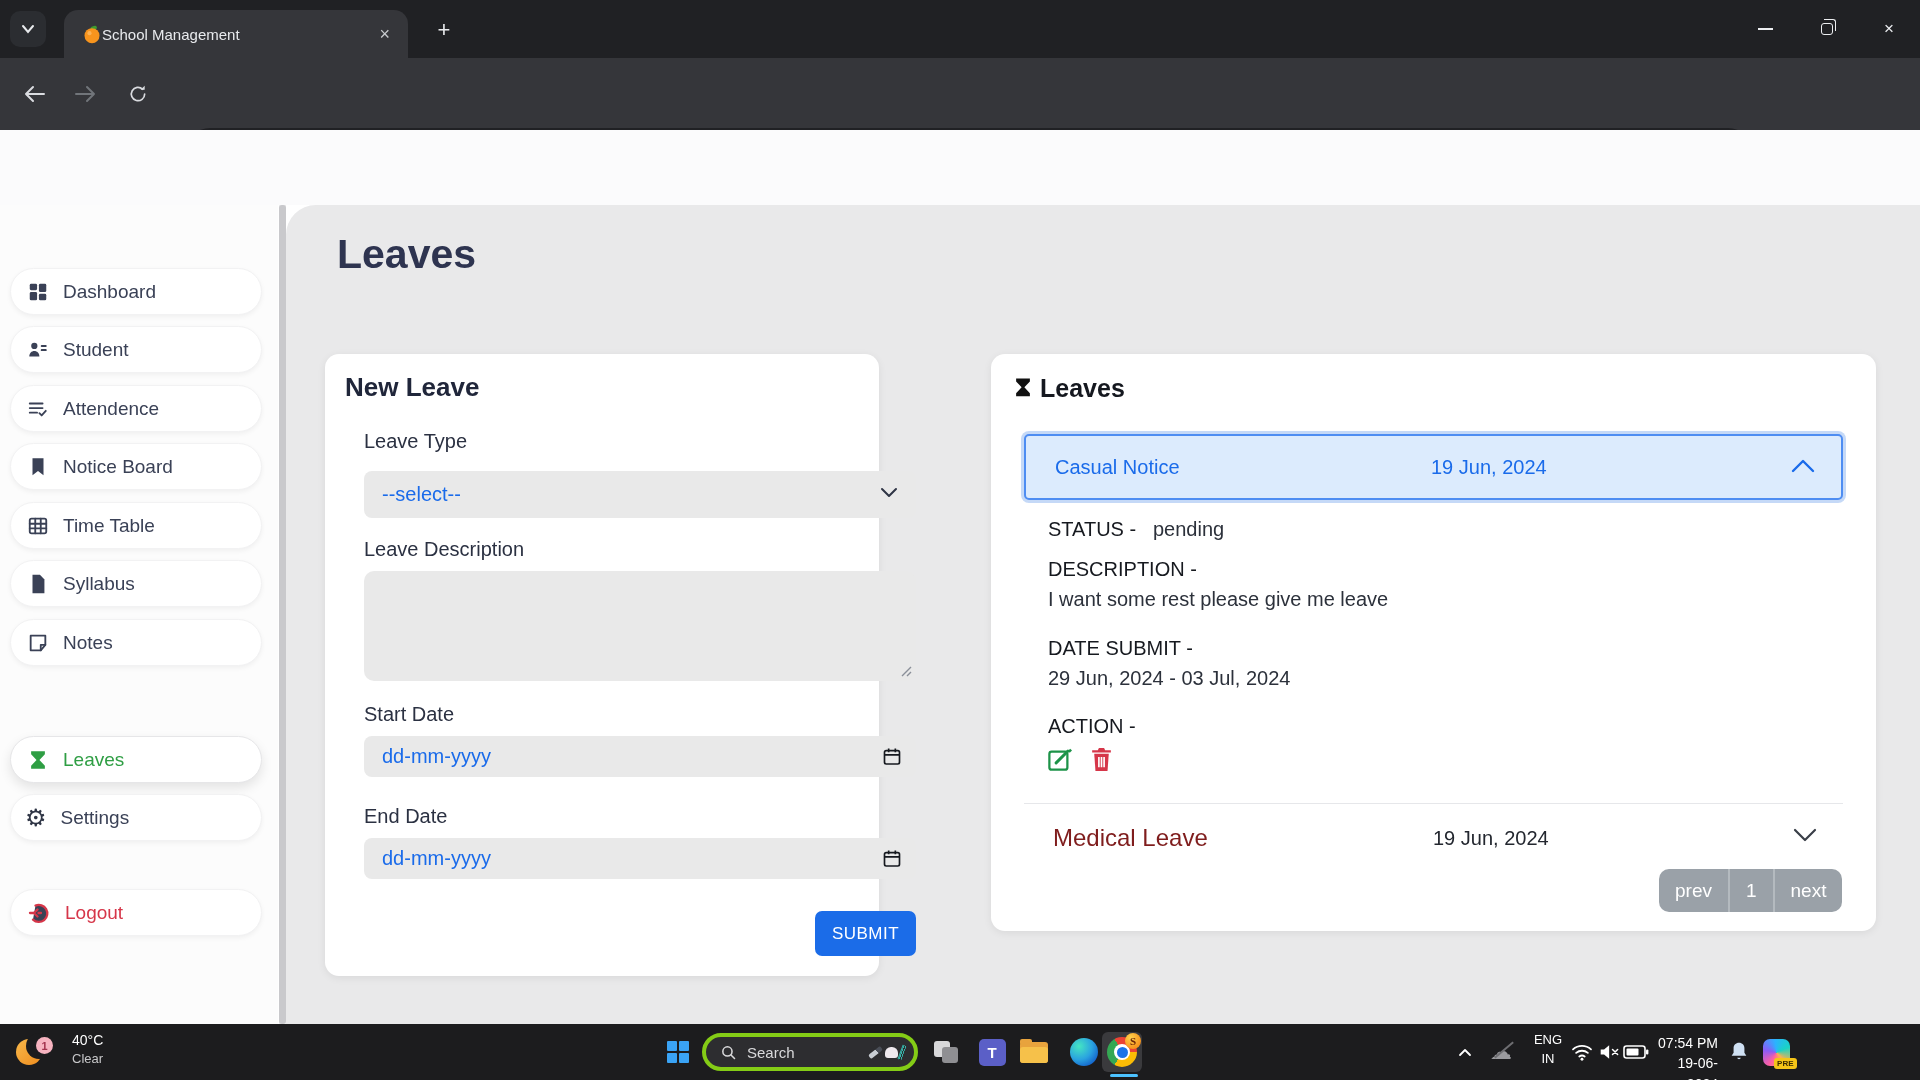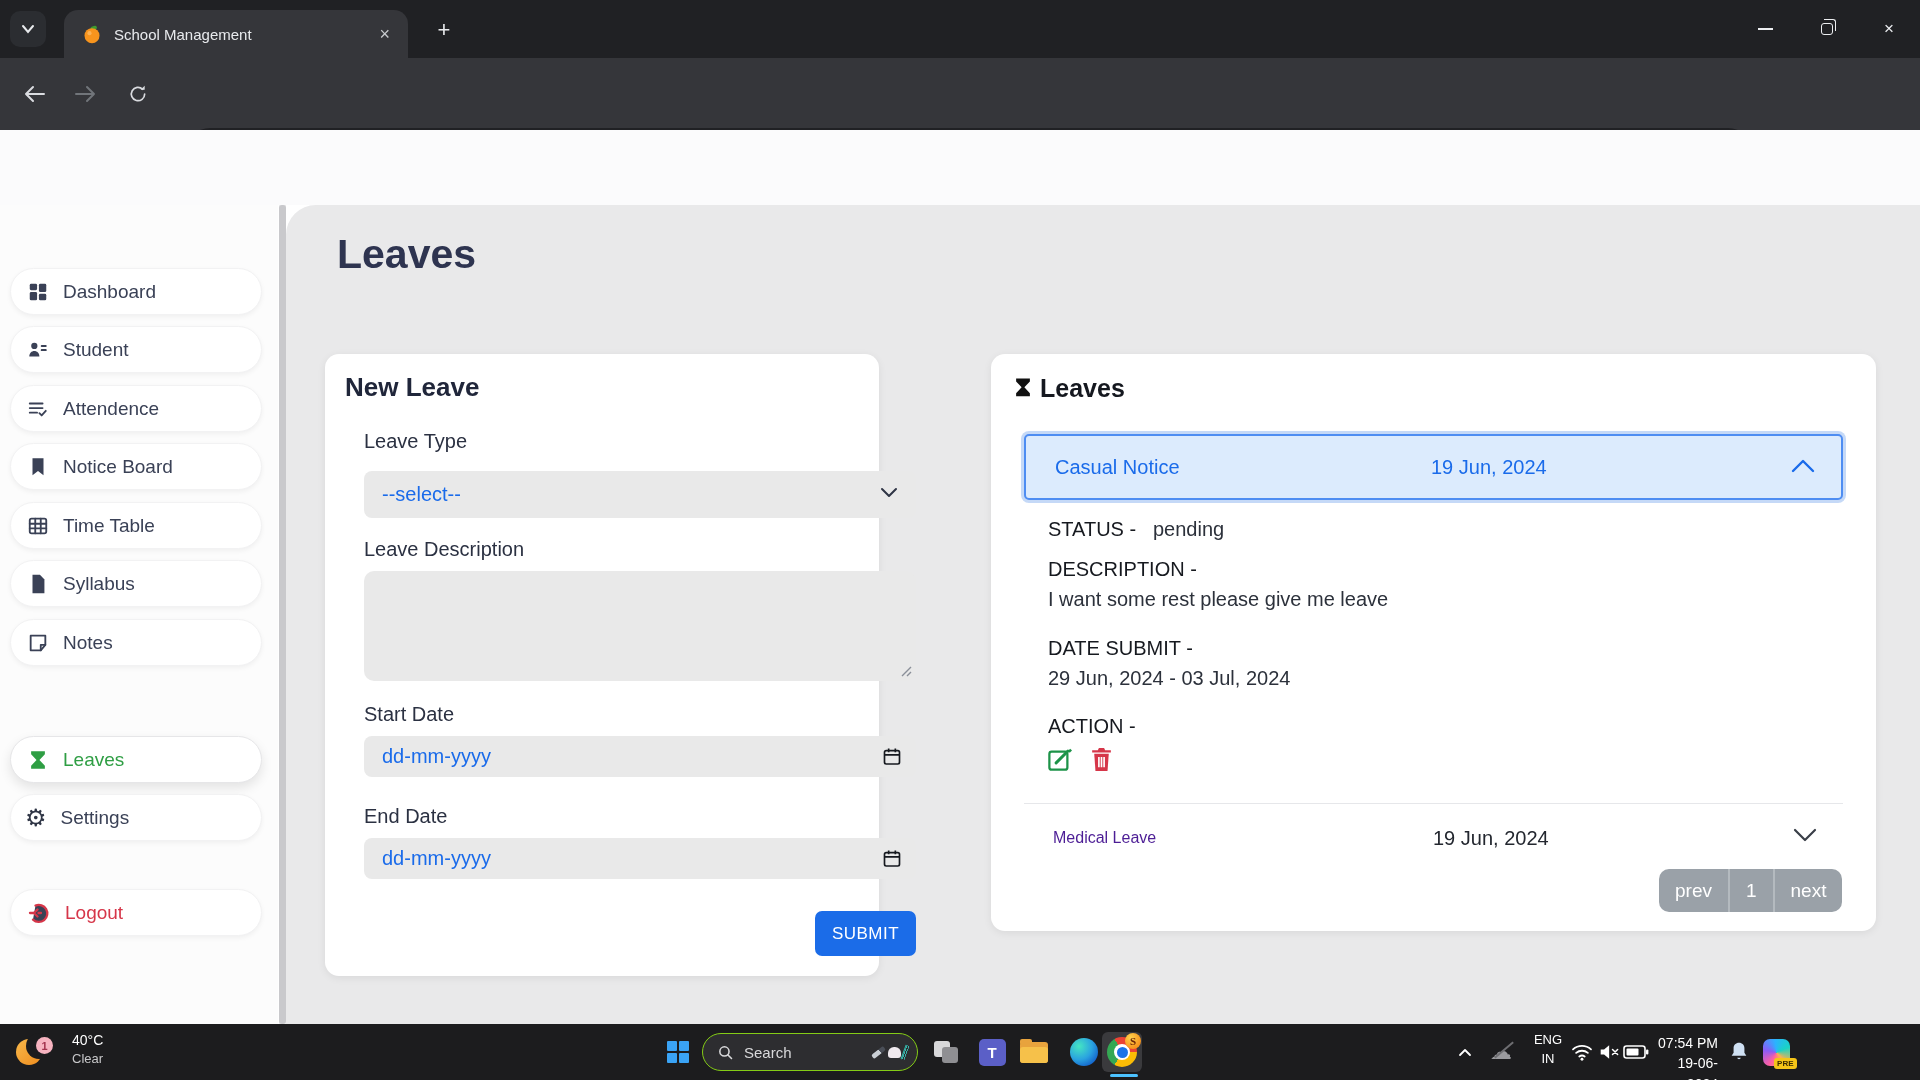--- a/index.html
+++ b/index.html
@@ -3,21 +3,21 @@
 <meta charset="utf-8">
 <style>
 *{margin:0;padding:0;box-sizing:border-box}
 html,body{width:1920px;height:1080px}
 body{position:relative;overflow:hidden;font-family:"Liberation Sans",sans-serif;background:#fff}
 
 
 #tabstrip{position:absolute;left:0;top:0;width:1920px;height:58px;background:#202124}
 #tab-search-btn{position:absolute;left:10px;top:11px;width:36px;height:36px;border-radius:10px;background:#2b2d31;display:flex;align-items:center;justify-content:center}
 #browser-tab{position:absolute;left:64px;top:10px;width:344px;height:48px;background:#35363a;border-radius:14px 14px 0 0;display:flex;align-items:center;padding:0 14px 0 18px}
-#tab-title{color:#e8eaed;font-size:15px;margin-left:12px;flex:1;white-space:nowrap;overflow:hidden}
+#tab-title{color:#e8eaed;font-size:15px;flex:1;white-space:nowrap;overflow:hidden}
 .tab-close{color:#c7cacd;font-size:18px;line-height:1;padding:2px 4px;border-radius:50%}
 #new-tab-btn{position:absolute;left:430px;top:16px;width:28px;height:28px;color:#e8eaed;font-size:22px;display:flex;align-items:center;justify-content:center}
 #win-controls{position:absolute;right:0;top:0;height:58px;display:flex}
 .win-btn{width:62px;height:58px;display:flex;align-items:center;justify-content:center;color:#eceef1;font-size:17px}
 .min-bar{width:15px;height:2px;background:#eceef1}
 .restore-sq{width:12px;height:12px;border:1.6px solid #eceef1;border-radius:3px;position:relative}
 .restore-sq:before{content:"";position:absolute;left:2px;top:-5px;width:11px;height:11px;border:1.6px solid #eceef1;border-left:none;border-bottom:none;border-radius:0 3px 0 0}
 
 #toolbar{position:absolute;left:0;top:58px;width:1920px;height:72px;background:#35363a}
 .nav-ic{position:absolute;top:20px;width:32px;height:32px;display:flex;align-items:center;justify-content:center}
@@ -87,41 +87,41 @@
 #lv-title{font-size:25px;font-weight:600;color:#15181f;margin-left:6px}
 #acc1{position:absolute;left:33px;top:80px;width:819px;height:66px;background:#dcebfd;border:2px solid #4e8df2;border-radius:5px;box-shadow:0 0 0 3px #c5d9f7;display:flex;align-items:center}
 #acc1 .acc-type{position:absolute;left:29px;font-size:20px;color:#1a6bea}
 #acc1 .acc-date{position:absolute;left:405px;font-size:20px;color:#1a6bea}
 #acc1 svg{position:absolute;right:26px;top:22px}
 .det-label{position:absolute;left:57px;font-size:20px;font-weight:normal;color:#16191f}
 .det-value{position:absolute;font-size:20px;color:#2c313b}
 #lv-actions{position:absolute;left:55px;top:392px;display:flex;gap:16px}
 #lv-divider{position:absolute;left:33px;top:449px;width:819px;height:1px;background:#e6e7ea}
 #acc2{position:absolute;left:33px;top:458px;width:819px;height:52px;display:flex;align-items:center}
-#acc2 .acc-type{position:absolute;left:29px;font-size:16px;color:#4c1d95}
+#acc2 .acc-type{position:absolute;left:29px;font-size:24px;color:#7f1d1d}
 #acc2 .acc-date{position:absolute;left:409px;font-size:20px;color:#23272f}
 #acc2 svg{position:absolute;right:26px;top:16px}
 #pager{position:absolute;left:668px;top:515px;height:43px;background:#9aa1a8;border-radius:10px;display:flex;align-items:center;overflow:hidden}
 .pg-cell{height:43px;display:flex;align-items:center;justify-content:center;color:#fff;font-size:19px;padding:0 16px}
 .pg-sep{width:2px;height:43px;background:#b4babf}
 
 
 #taskbar{position:absolute;left:0;top:1024px;width:1920px;height:56px;background:#1c1c1e}
 #weather{position:absolute;left:14px;top:5px;display:flex;align-items:flex-start}
 #moon{position:relative;width:32px;height:34px;margin-top:6px}
 #moon .c1{position:absolute;left:2px;top:4px;width:26px;height:26px;border-radius:50%;background:linear-gradient(135deg,#f8b84a,#ee8c1e)}
 #moon .c2{position:absolute;left:12px;top:-2px;width:26px;height:26px;border-radius:50%;background:#1c1c1e}
 #weather-badge{position:absolute;left:22px;top:2px;width:17px;height:17px;border-radius:50%;background:#f6b3c0;color:#a3344f;font-size:11px;font-weight:bold;display:flex;align-items:center;justify-content:center}
 #weather-texts{margin-left:26px;margin-top:3px}
 #weather-temp{color:#fff;font-size:14px}
 #weather-cond{color:#c8c8ca;font-size:13px;margin-top:3px}
 .tb-ic{position:absolute;top:8px;width:40px;height:40px;display:flex;align-items:center;justify-content:center;border-radius:6px}
 #win-logo{display:grid;grid-template-columns:10px 10px;grid-template-rows:10px 10px;gap:2px}
 #win-logo i{background:#3aa3f5;border-radius:1px}
-#tb-search{position:absolute;left:702px;top:9px;width:216px;height:38px;background:#2d2d30;border:1px solid #84cc16;border-radius:19px;display:flex;align-items:center;padding:0 6px 0 14px}
+#tb-search{position:absolute;left:702px;top:9px;width:216px;height:38px;background:#2d2d30;border:4px solid #84cc16;border-radius:19px;display:flex;align-items:center;padding:0 6px 0 14px}
 #tb-search-text{color:#d9d9db;font-size:15px;margin-left:10px;flex:1}
 #tb-search-art{display:flex;align-items:center;gap:2px;margin-right:4px}
 .knife{width:15px;height:5px;border-radius:2px;background:linear-gradient(90deg,#c9ced4 62%,#4a4e57 62%);transform:rotate(-38deg)}
 .chefhat{width:13px;height:11px;background:#efe9ee;border-radius:6px 6px 3px 3px}
 .whisk{width:4px;height:15px;background:repeating-linear-gradient(90deg,#37b8ad 0 1px,transparent 1px 2px);transform:rotate(20deg);border-left:1px solid #37b8ad}
 #taskview{display:flex}
 #taskview .sq1{width:16px;height:16px;background:#d8d8da;border-radius:3px}
 #taskview .sq2{width:16px;height:16px;background:#8f8f93;border-radius:3px;margin-left:-8px;margin-top:6px}
 #teams-ic{width:27px;height:27px;background:#5b5fc7;border-radius:5px;color:#fff;font-weight:bold;font-size:15px;display:flex;align-items:center;justify-content:center}
 #folder-ic{position:relative;width:28px;height:21px}

